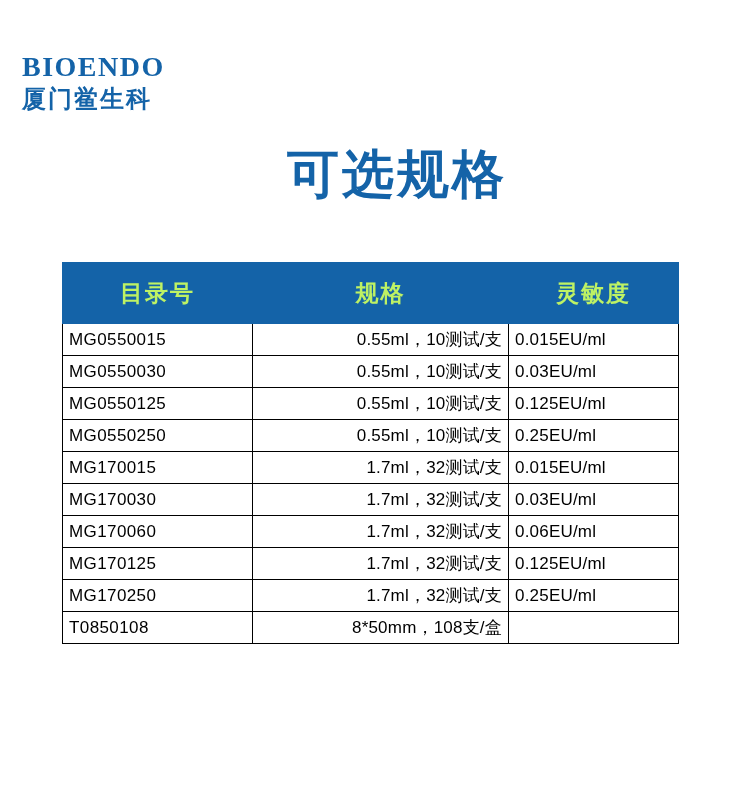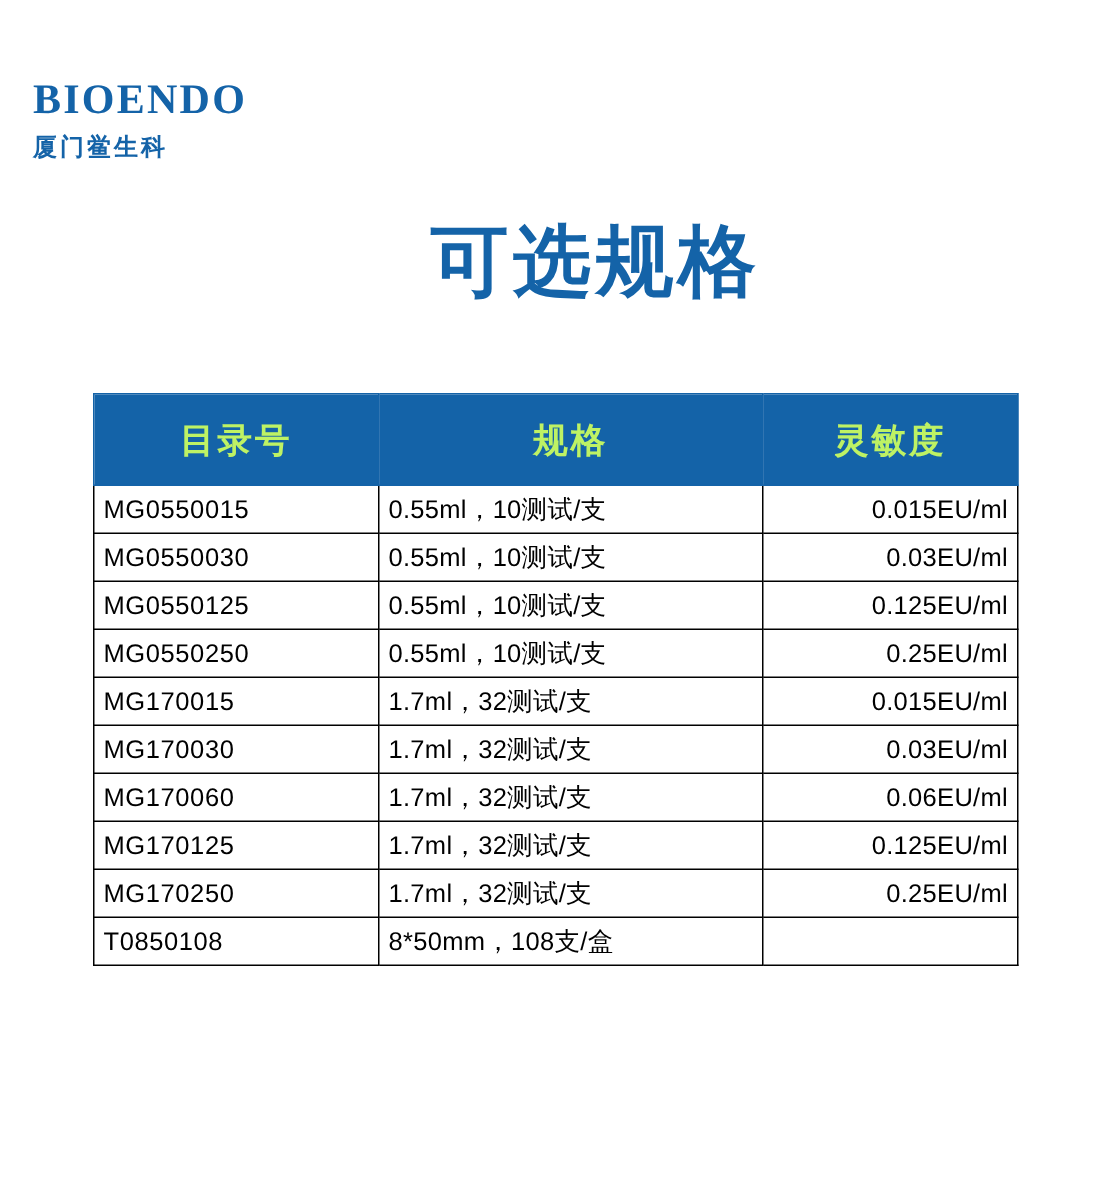--- a/index.html
+++ b/index.html
@@ -31,21 +31,21 @@
     font-weight: bold;
     font-size: 28px;
     letter-spacing: 1.5px;
     color: #1463a8;
     line-height: 30px;
     white-space: nowrap;
   }
   .logo-sub {
     font-family: "Liberation Sans", sans-serif;
     font-weight: bold;
-    font-size: 16px;
+    font-size: 24px;
     letter-spacing: 2px;
     color: #1463a8;
     line-height: 26px;
     margin-top: 4px;
     white-space: nowrap;
   }
   
   .title {
     position: absolute;
     left: 0;
@@ -93,25 +93,25 @@
     font-family: "Liberation Sans", sans-serif;
     padding: 0 6px;
     white-space: nowrap;
   }
   td.cat {
     text-align: left;
     padding-left: 12px;
     letter-spacing: 0.4px;
   }
   td.spec {
-    text-align: left;
+    text-align: right;
     letter-spacing: 0.2px;
   }
   td.sens {
-    text-align: right;
+    text-align: left;
     letter-spacing: 0.2px;
   }
 </style>
 </head>
 <body>
 
 <div class="page">
 
   <div class="logo-block">
     <div class="logo-word">BIOENDO</div>

